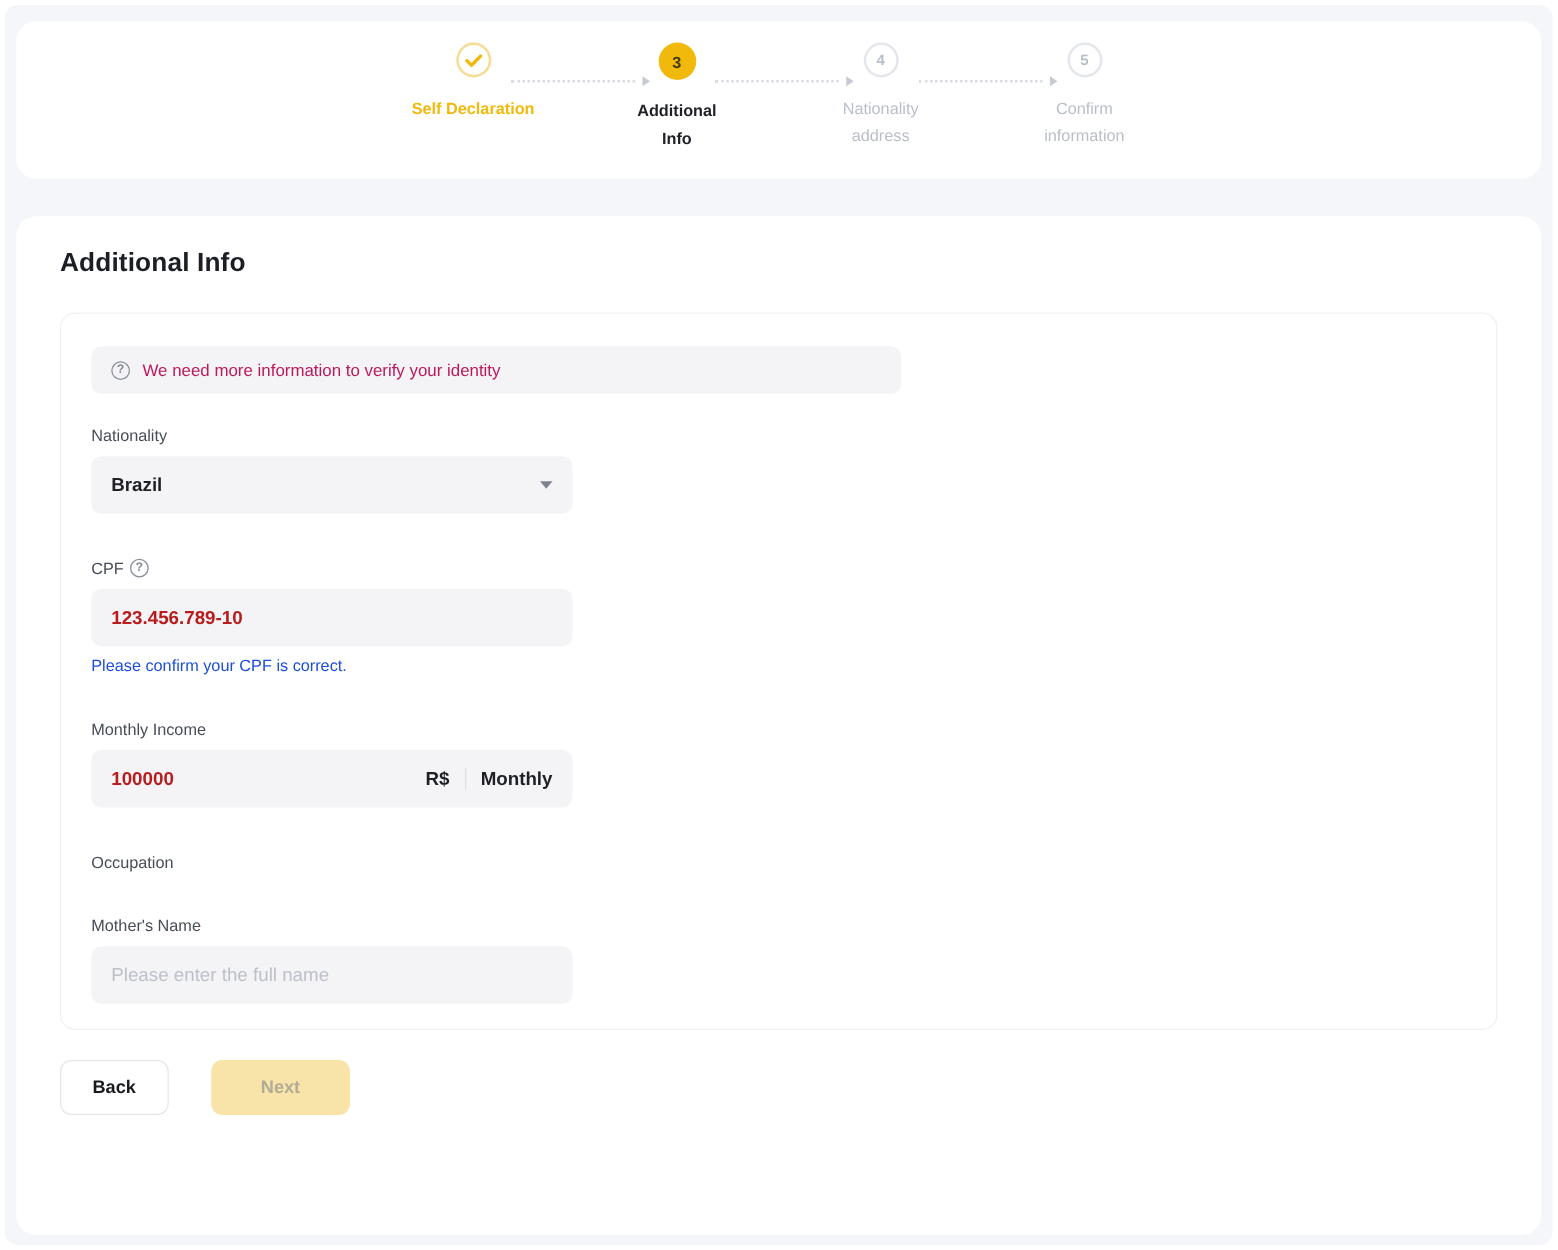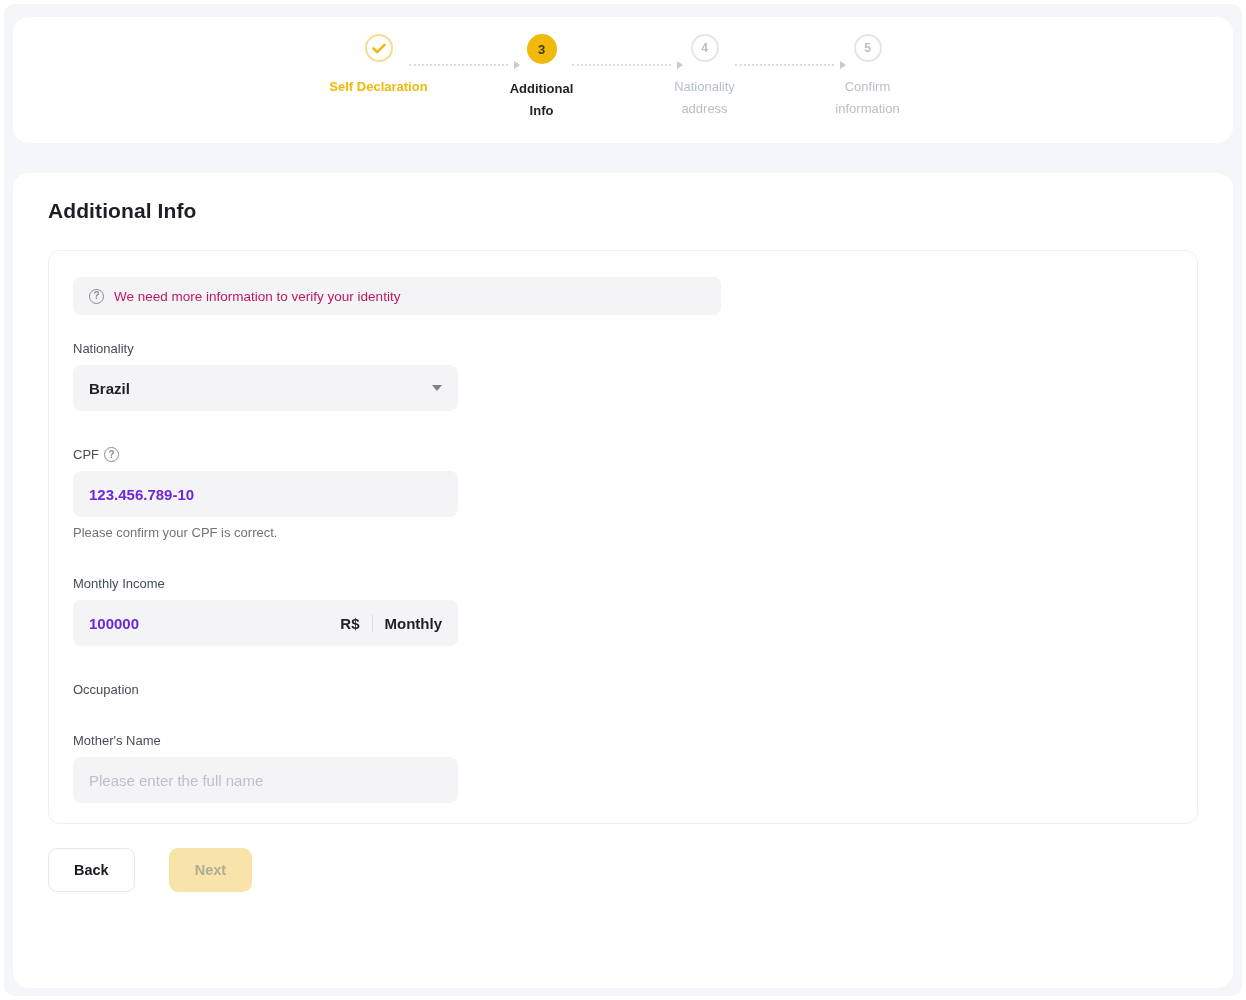--- a/index.html
+++ b/index.html
@@ -37,32 +37,32 @@
   .banner { width:648px; min-height:38px; background:#f4f4f6; border-radius:8px; display:flex; align-items:center; gap:10px; padding:0 16px; }
   .banner-text { font-size:13.5px; color:#be185d; }
   .q-icon { flex:none; width:15px; height:15px; border:1px solid #878d98; border-radius:50%; color:#878d98; font-size:10px; font-weight:600; display:inline-flex; align-items:center; justify-content:center; line-height:1; }
 
   .field-label { display:flex; align-items:center; gap:5px; font-size:13px; color:#474d57; margin:36px 0 9px; }
   .field-label.first { margin-top:26px; }
   .input-box { width:385px; height:46px; background:#f4f4f6; border-radius:8px; display:flex; align-items:center; padding:0 16px; cursor:text; }
   .select-box { cursor:pointer; }
   .value-text { font-size:15px; font-weight:600; color:#1e2026; flex:1; }
   .placeholder-text { font-size:15px; font-weight:400; color:#bcc1c9; flex:1; }
-  .input-box input { flex:1; min-width:0; border:none; outline:none; background:transparent; font-family:inherit; font-size:15px; font-weight:600; color:#6d28d9; }
+  .input-box input { flex:1; min-width:0; border:none; outline:none; background:transparent; font-family:inherit; font-size:15px; font-weight:600; color:#b91c1c; }
   .input-box input::placeholder { color:#bcc1c9; font-weight:400; }
   .caret { flex:none; border-left:5px solid transparent; border-right:5px solid transparent; border-top:6px solid #7d838e; }
-  .helper { font-size:13px; color:#737373; margin-top:8px; }
+  .helper { font-size:13px; color:#1d4ed8; margin-top:8px; }
   .suffix { display:flex; align-items:center; flex:none; }
   .suffix-text { font-size:15px; font-weight:600; color:#1e2026; }
   .v-divider { width:1px; height:18px; background:#dcdfe4; margin:0 12px; }
 
   .actions { margin-top:24px; display:flex; gap:34px; }
   .btn { height:44px; border-radius:9px; font-family:inherit; font-size:14.5px; font-weight:600; cursor:pointer; }
   .btn-back { padding:0 25px; background:#ffffff; border:1px solid #e4e7eb; color:#181a20; }
-  .btn-next { padding:0 26px; background:#f8e4a8; border:none; color:#b2ab97; cursor:default; }
+  .btn-next { padding:0 40px; background:#f8e4a8; border:none; color:#b2ab97; cursor:default; }
 </style>
 </head>
 <body>
 
 <div class="screen">
 
   <div class="card stepper-card">
     <div class="stepper">
 
 

